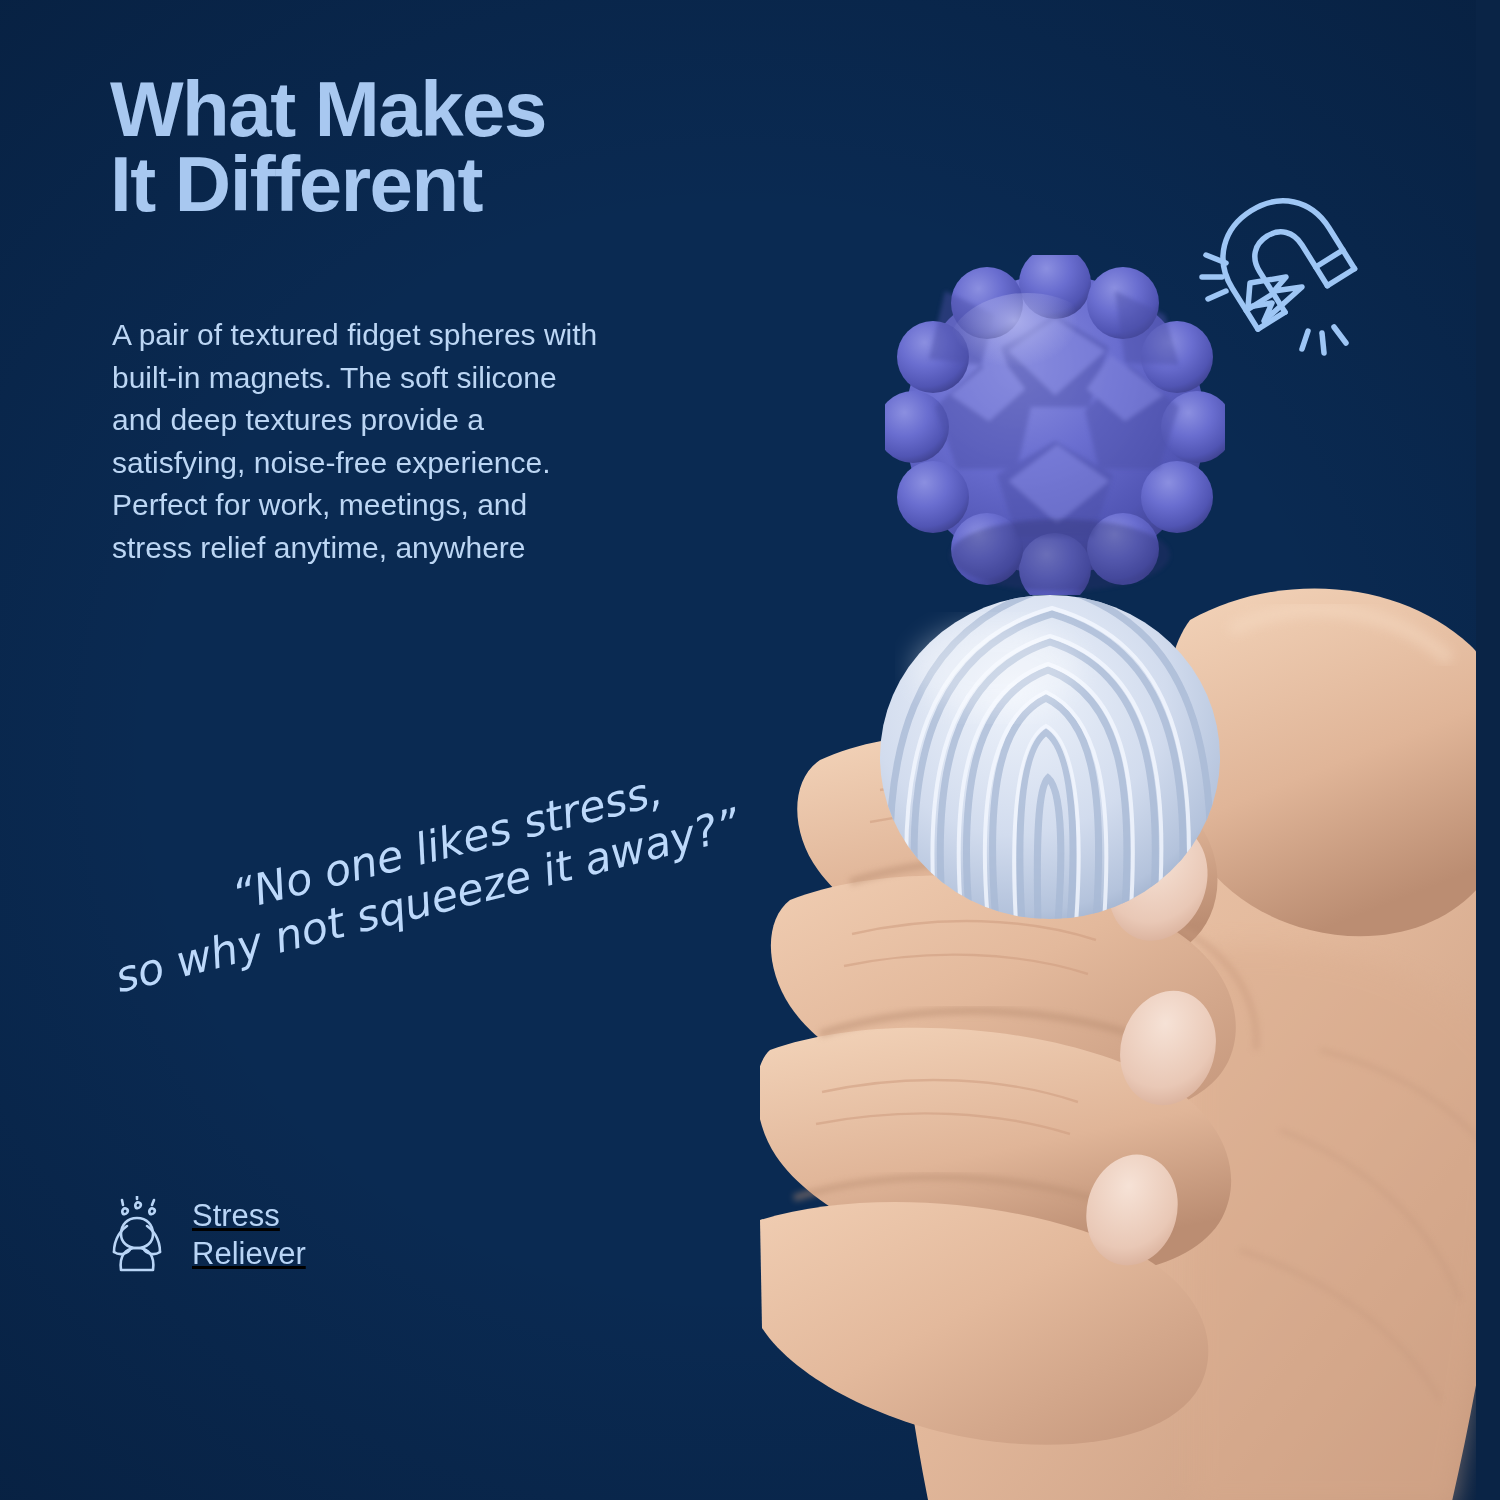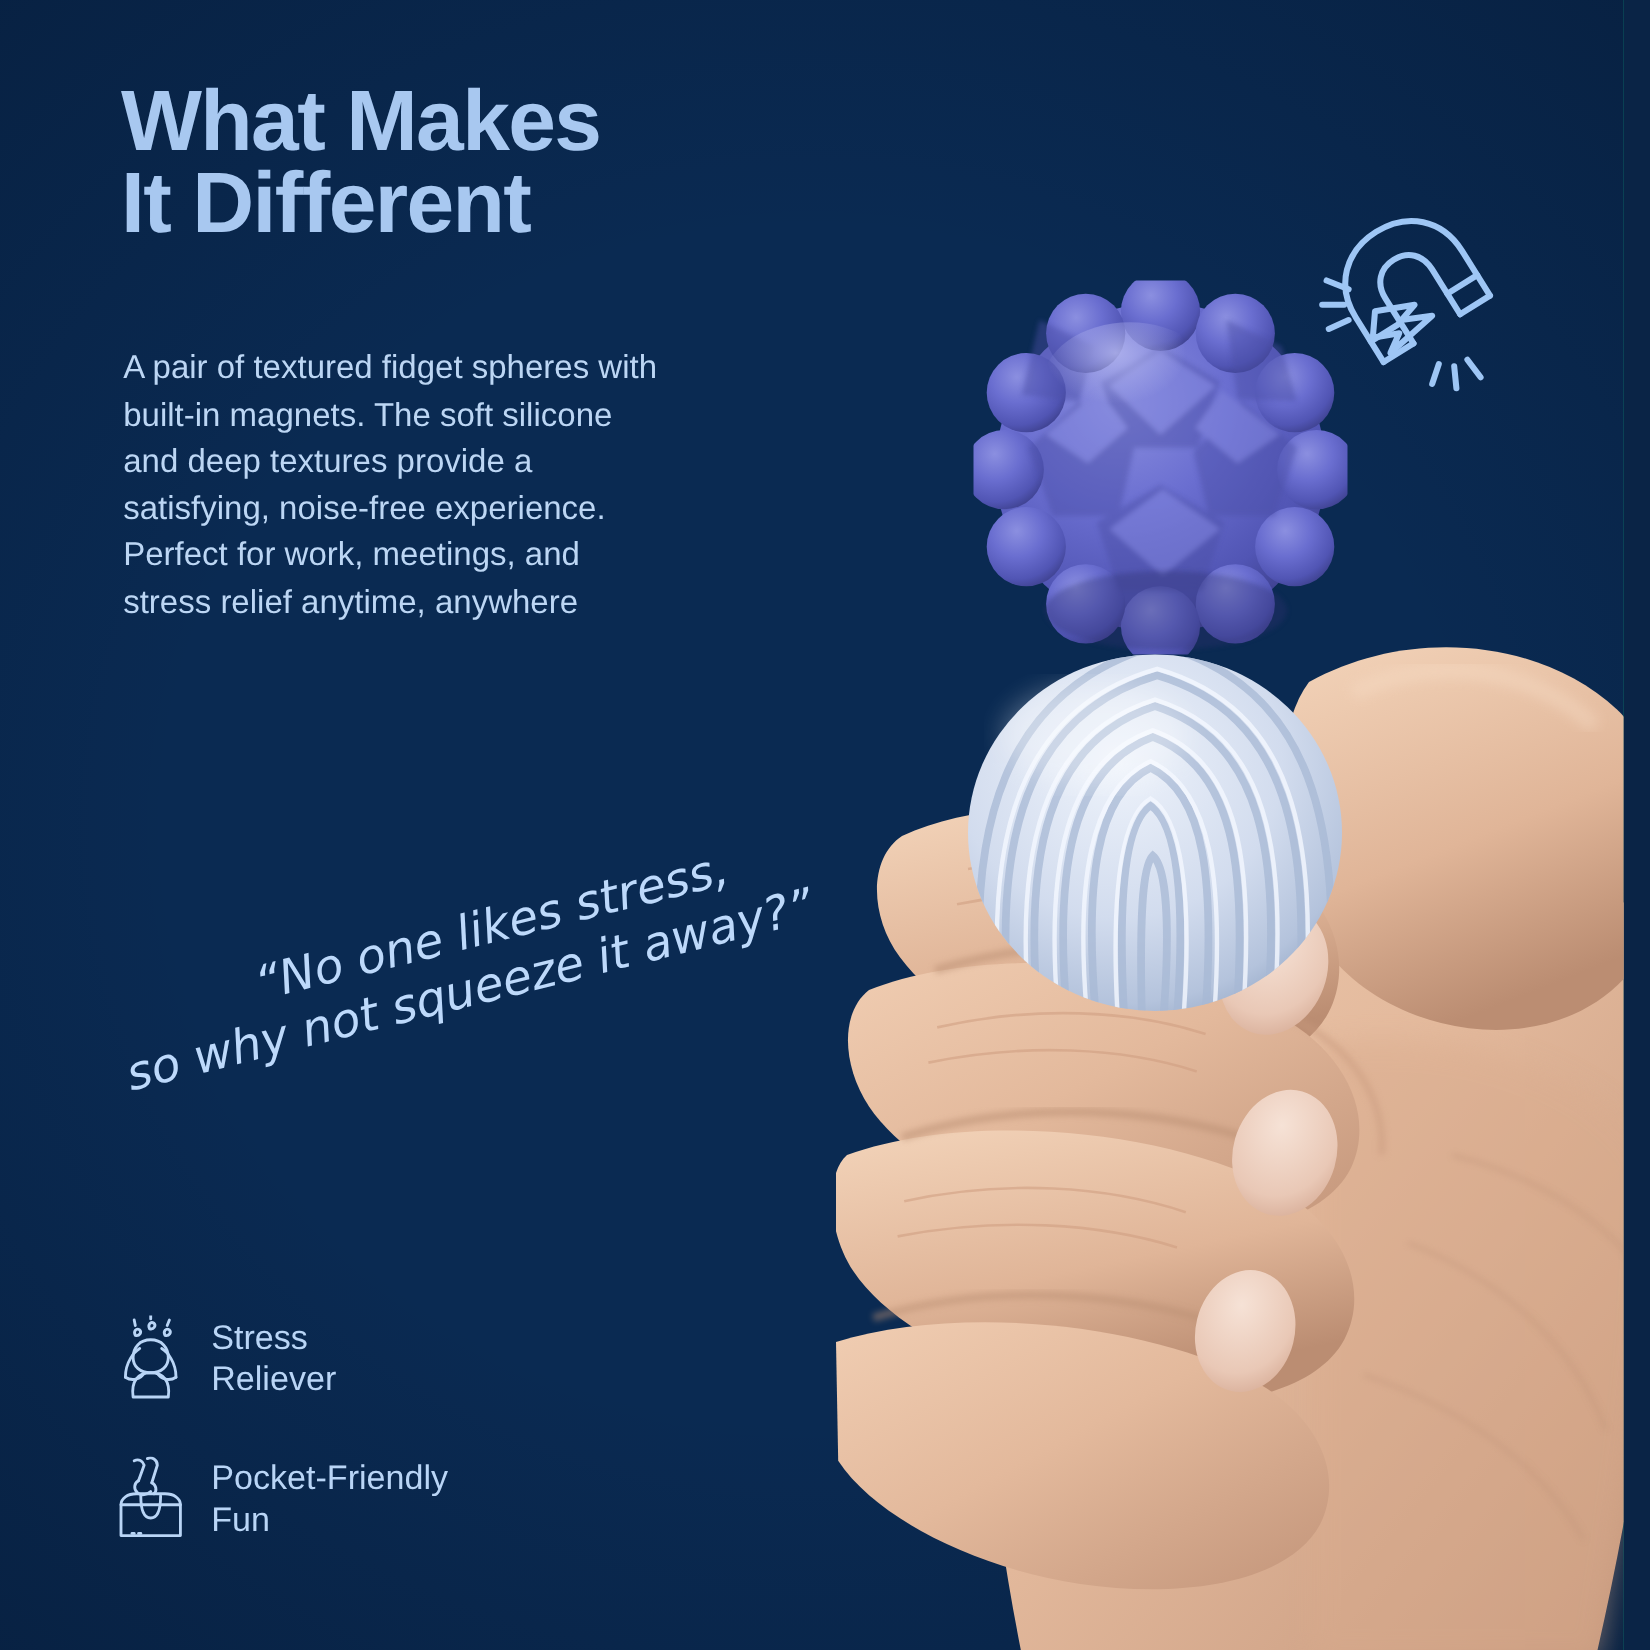--- a/index.html
+++ b/index.html
@@ -8,21 +8,21 @@
     font-family:"Liberation Sans", sans-serif;
     background:#0a2446;
   }
   #poster {
     position:relative; width:1476px; height:1500px; overflow:hidden;
     background:
       radial-gradient(ellipse 900px 760px at 52% 62%, rgba(24,92,166,.95) 0%, rgba(18,74,140,.55) 42%, rgba(12,50,98,0) 74%),
       radial-gradient(ellipse 1100px 900px at 95% 48%, rgba(20,84,156,.85) 0%, rgba(14,58,110,.35) 50%, rgba(10,40,80,0) 80%),
       linear-gradient(152deg, #0a2246 0%, #0b2b53 34%, #0d3straight 0%, #0d3straight 0%),
       linear-gradient(152deg, #092043 0%, #0b2a51 30%, #0d3couple 0%);
-    background-color:#0f766e;
+    background-color:#c2410c;
   }
   #bgbase{
     position:absolute; inset:0;
     background:
       radial-gradient(ellipse 880px 740px at 53% 60%, rgba(26,99,176,.92) 0%, rgba(19,76,144,.5) 44%, rgba(12,50,98,0) 75%),
       radial-gradient(ellipse 1200px 1000px at 100% 45%, rgba(21,88,162,.8) 0%, rgba(14,58,112,.3) 52%, rgba(10,40,80,0) 82%),
       linear-gradient(155deg, #08203f 0%, #0a2a52 28%, #0c3straight 0%);
     background-color:#0a2a52;
   }
   .vig{ position:absolute; inset:0; background:radial-gradient(ellipse 1300px 1200px at 50% 50%, rgba(0,0,0,0) 45%, rgba(3,16,36,.45) 100%); }
@@ -46,21 +46,21 @@
     font-style:italic; font-size:43px; font-weight:500;
     white-space:nowrap; transform-origin:left center;
   }
   .q1{ left:175px; top:96px; transform:rotate(-14deg); }
   .q2{ left:58px; top:178px; transform:rotate(-14deg); }
 
   
   .features{ position:absolute; left:100px; top:1196px; width:760px; }
   .frow{ display:flex; }
   .fitem{ display:flex; align-items:center; gap:18px; }
-  .fitem.col1{ width:345px; }
+  .fitem.col1{ width:345px;text-decoration:underline; }
   .ficon{ width:74px; height:78px; flex:0 0 74px; display:flex; align-items:center; justify-content:center; }
   .ficon svg{ width:100%; height:100%; display:block; }
   .flabel{ font-size:31px; line-height:1.22; color:#b9d5f6; white-space:pre-line; }
   .fgap{ height:50px; }
 
   
   .magnet{ position:absolute; left:1190px; top:185px; width:190px; height:175px; }
   .magnet svg{ width:100%; height:100%; }
 
   
@@ -303,32 +303,15 @@
           </svg>
         </span>
         <span class="flabel">Stress
 Reliever</span>
       </div>
     </div>
 
     <div class="fgap"></div>
 
     <div class="frow">
-      <div class="fitem">
-        <span class="ficon">
-          <svg viewBox="0 0 74 78" fill="none" stroke="#b9d5f6" stroke-width="2.6" stroke-linecap="round" stroke-linejoin="round">
-            <path d="M10 44 L10 72 L64 72 L64 44 Z"></path>
-            <path d="M10 44 C10 38 16 34 24 34 L50 34 C58 34 64 38 64 44"></path>
-            <path d="M28 36 C28 49 31 56 37 56 C43 56 46 49 46 36"></path>
-            <path d="M22 4 C26 2 30 4 31 8 L26 22"></path>
-            <path d="M34 2 C38 0 43 3 43 8 L38 24"></path>
-            <path d="M26 22 C22 24 21 30 25 33 C28 36 34 35 37 32"></path>
-            <path d="M38 24 C42 26 43 31 40 34"></path>
-            <path d="M20 70 L22 70"></path>
-              <path d="M26 70 L28 70"></path>
-          </svg>
-        </span>
-        <span class="flabel">Pocket-Friendly
-Fun</span>
-      </div>
     </div>
   </div>
 </div>
 
 </body></html>

